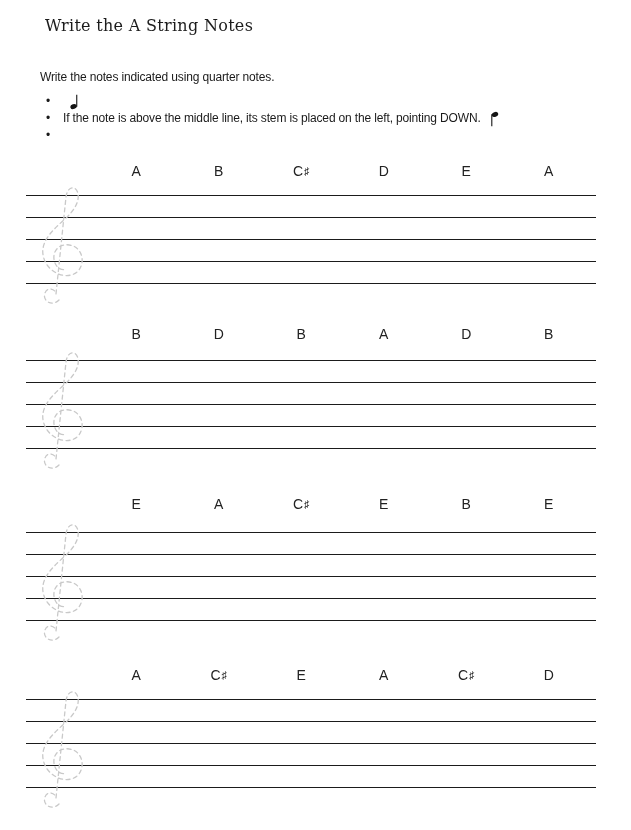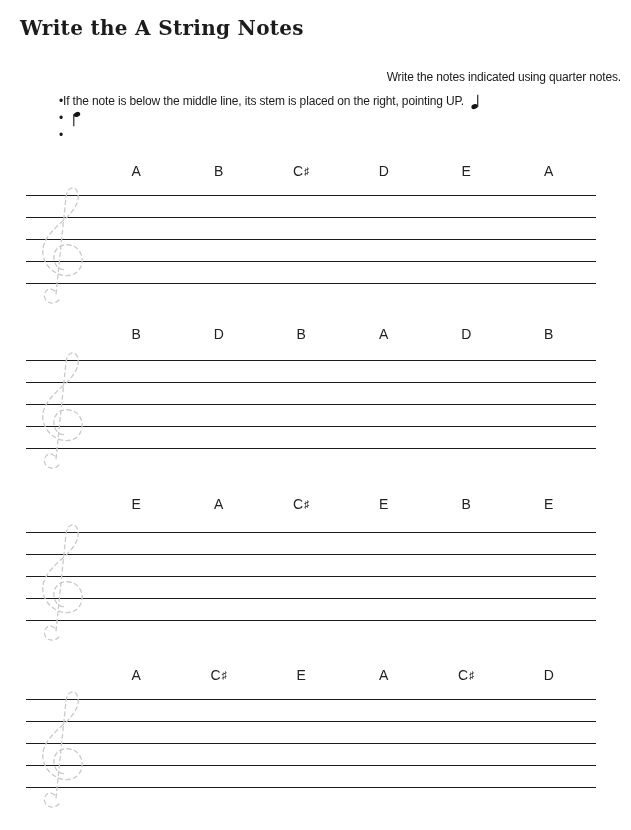--- a/index.html
+++ b/index.html
@@ -5,28 +5,28 @@
   html,body { margin:0; padding:0; }
   body {
     width:631px; height:830px;
     background:#ffffff;
     position:relative;
     overflow:hidden;
     font-family:"Liberation Sans", sans-serif;
     color:#1a1a1a;
   }
   .page-title {
-    position:absolute; left:20px; top:16px; margin:0;
+    position:absolute; left:45px; top:16px; margin:0;
     font-family:"DejaVu Serif", serif;
-    font-weight:700; font-size:20px; letter-spacing:0.3px;
+    font-weight:400; font-size:16px; letter-spacing:0.3px;
     color:#1c1c1c;
   }
   .content {
     position:absolute; left:40px; top:70px; right:10px;
-    font-size:12px; letter-spacing:-0.15px; line-height:15px;text-align:right;
+    font-size:12px; letter-spacing:-0.15px; line-height:15px;
   }
   .intro { margin:0 0 8px 0; }
   .bullet-row { display:flex; align-items:flex-start; line-height:17px; }
   .dot { width:17px; padding-left:6px; flex:none; }
   .note-icon { flex:none; margin-left:7px; margin-top:1px; }
   .staff-area { position:absolute; left:0; top:0; width:631px; height:830px; }
   .staff-block { position:absolute; left:0; width:631px; }
   .labels {
     position:absolute; left:95px; width:495px; display:flex;
     font-size:14px; color:#222;
@@ -40,29 +40,29 @@
 </head>
 <body>
 
 <h1 class="page-title">Write the A String Notes</h1>
 
 <div class="content">
   <p class="intro">Write the notes indicated using quarter notes.</p>
 
   <div class="bullet-row">
     <span class="dot">•</span>
-    <span>If the note is below the middle line, its stem is placed on the right, pointing UP.</span>
     <svg class="note-icon" width="11" height="16" viewBox="0 0 11 16">
       <ellipse cx="3.6" cy="12.6" rx="3.3" ry="2.4" transform="rotate(-20 3.6 12.6)" fill="#151515"></ellipse>
       <line x1="6.75" y1="12.8" x2="6.75" y2="0.8" stroke="#151515" stroke-width="1.1"></line>
     </svg>
   </div>
 
   <div class="bullet-row">
     <span class="dot">•</span>
+    <span>If the note is above the middle line, its stem is placed on the left, pointing DOWN.</span>
     <svg class="note-icon" width="11" height="16" viewBox="0 0 11 16">
       <ellipse cx="7.0" cy="3.4" rx="3.3" ry="2.4" transform="rotate(-20 7.0 3.4)" fill="#151515"></ellipse>
       <line x1="3.8" y1="3.2" x2="3.8" y2="15.2" stroke="#151515" stroke-width="1.1"></line>
     </svg>
   </div>
 
   <div class="bullet-row">
     <span class="dot">•</span>
   </div>
 </div>

